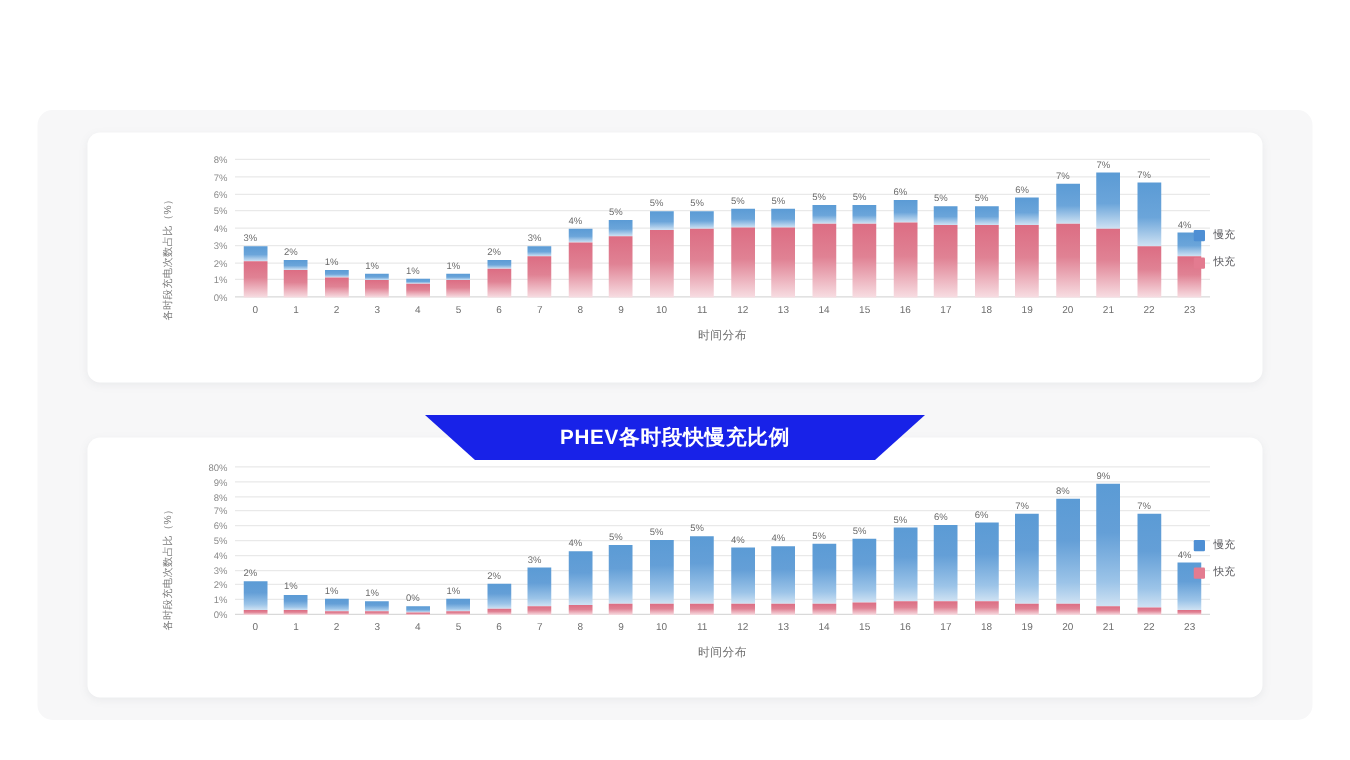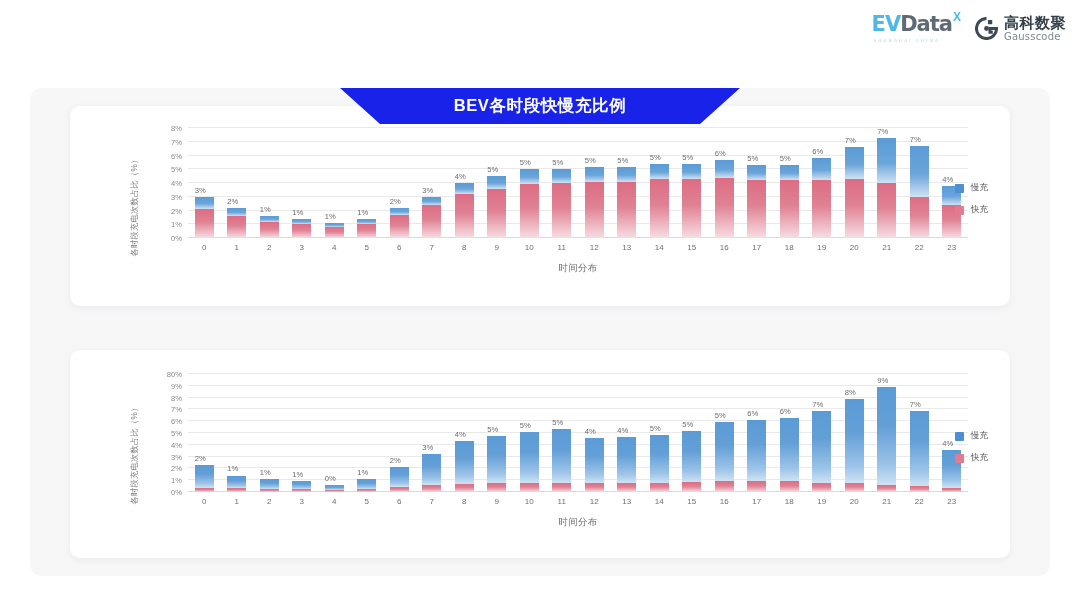--- a/index.html
+++ b/index.html
@@ -161,47 +161,24 @@
   .legend-swatch { width: 9px; height: 9px; border-radius: 1px; }
   .legend-swatch.fast { background: #e37b90; }
   .legend-swatch.slow { background: #4e8fd4; }
   .legend-text { font-size: 8.6px; color: #55555a; }
 </style>
 </head>
 <body>
 
 <div id="page">
 
-  <div class="logo-bar">
-
-    <div class="evdata">
-      <div class="evdata-row">
-        <span class="ev-word"><span>EV</span><span class="dark">Data</span></span>
-        <span class="ev-x">X</span>
-      </div>
-      <div class="ev-sub">SHANGHAI CHINA</div>
-    </div>
-
-    <div class="gauss">
-      <svg class="gauss-mark" viewBox="0 0 40 40">
-        <path d="M20 2.5 A17.5 17.5 0 1 0 37.5 20 L26 20 L26 26.5 L31 26.5" fill="none" stroke="#3d4a54" stroke-width="5.2" stroke-linecap="butt"></path>
-        <rect x="22.5" y="5" width="7.5" height="7.5" rx="1" fill="#3d4a54"></rect>
-        <circle cx="20" cy="20" r="4.2" fill="#3d4a54"></circle>
-      </svg>
-      <div class="gauss-txt">
-        <span class="gauss-cn">高科数聚</span>
-        <span class="gauss-en">Gausscode</span>
-      </div>
-    </div>
-  </div>
 
   <div class="outer-panel">
 
     <div class="section" id="section-bev">
-      <div class="banner">BEV各时段快慢充比例</div>
       <div class="card" id="card-bev">
         <div class="chart">
           <div class="yaxis-title">各时段充电次数占比（%）</div>
           <div class="plot" id="plot-bev">
               <div class="gridline base" style="bottom: 0%;"></div>
               <div class="ylab" style="bottom: 0%; transform: translateY(50%);">0%</div>
               <div class="gridline" style="bottom: 12.5%;"></div>
               <div class="ylab" style="bottom: 12.5%; transform: translateY(50%);">1%</div>
               <div class="gridline" style="bottom: 25%;"></div>
               <div class="ylab" style="bottom: 25%; transform: translateY(50%);">2%</div>
@@ -421,20 +398,21 @@
               <div class="legend-item">
                 <span class="legend-swatch fast" style="background: rgb(227, 123, 144);"></span>
                 <span class="legend-text">快充</span>
               </div>
             </div>
         </div>
       </div>
     </div>
 
     <div class="section" id="section-phev">
+      <div class="banner">PHEV各时段快慢充比例</div>
       <div class="card" id="card-phev">
         <div class="chart">
           <div class="yaxis-title">各时段充电次数占比（%）</div>
           <div class="plot" id="plot-phev">
               <div class="gridline base" style="bottom: 0%;"></div>
               <div class="ylab" style="bottom: 0%; transform: translateY(50%);">0%</div>
               <div class="gridline" style="bottom: 10%;"></div>
               <div class="ylab" style="bottom: 10%; transform: translateY(50%);">1%</div>
               <div class="gridline" style="bottom: 20%;"></div>
               <div class="ylab" style="bottom: 20%; transform: translateY(50%);">2%</div>

